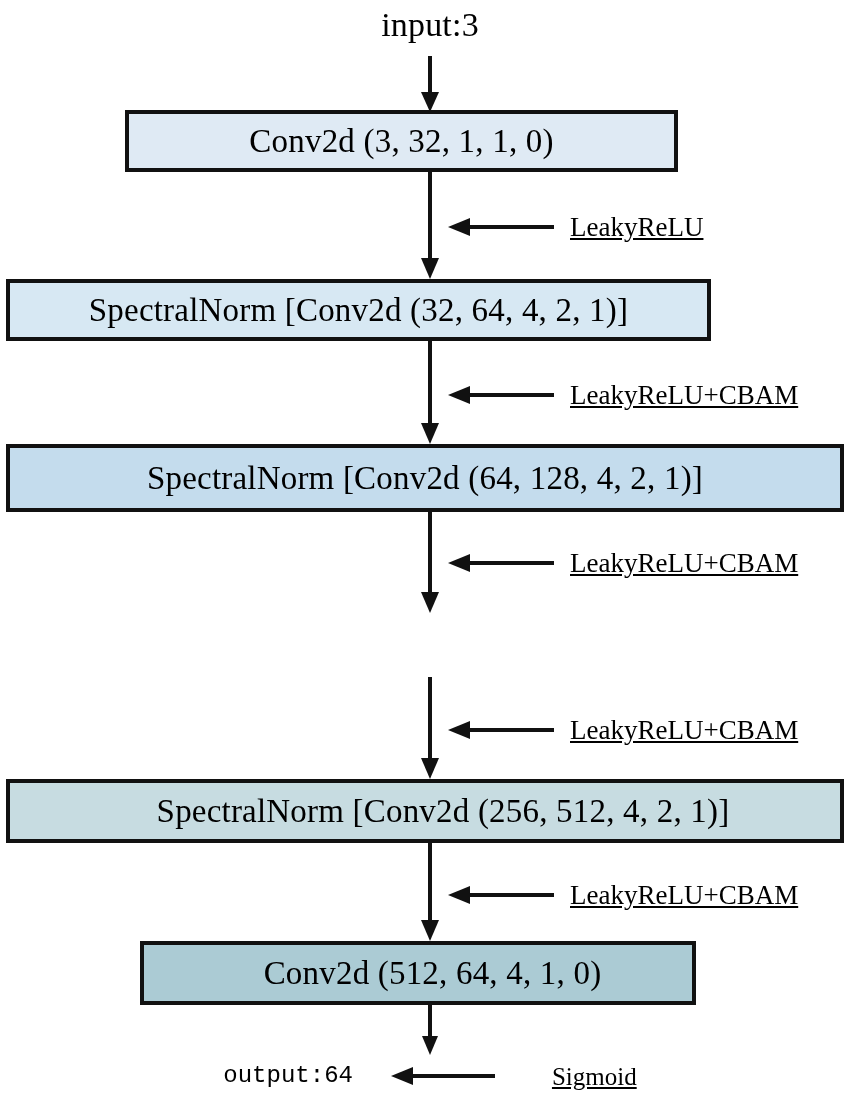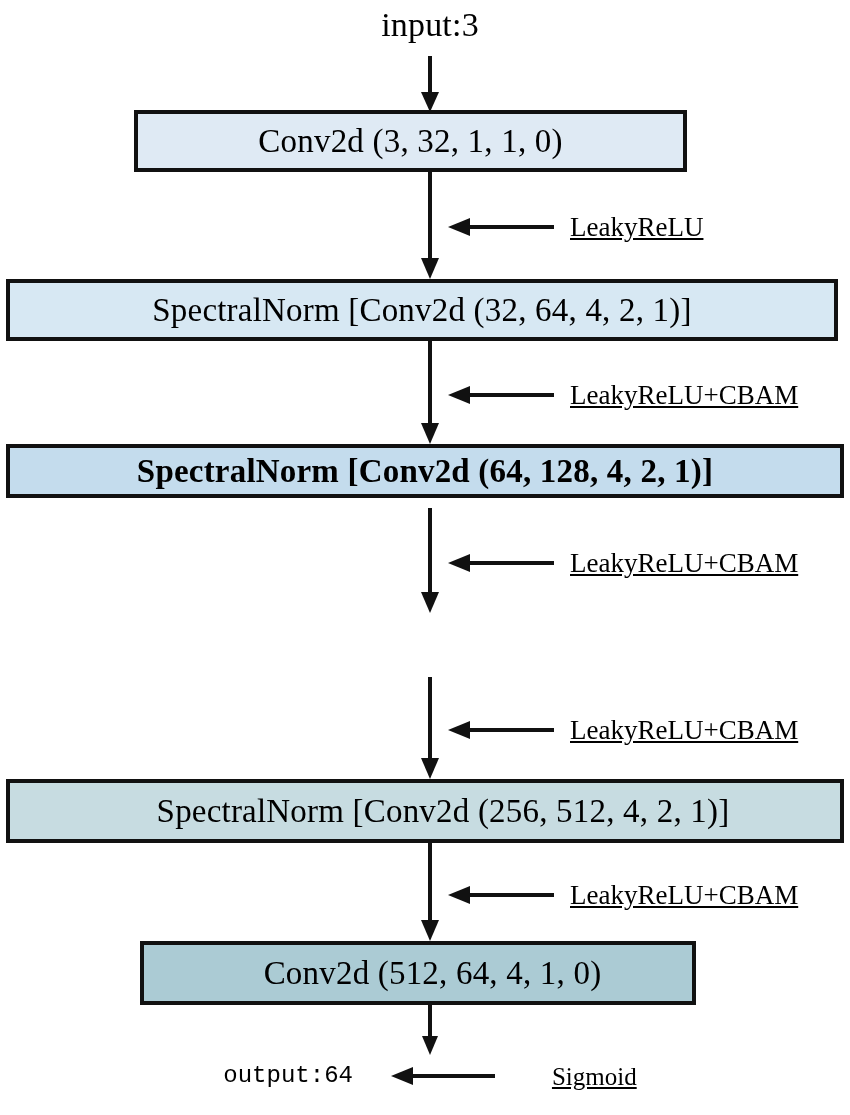--- a/index.html
+++ b/index.html
@@ -106,57 +106,57 @@
 
   <div class="terminal" id="input-label">input:3</div>
 
   <div class="vconn" style="top:56px; height:56px;">
     <svg width="64" height="56" viewBox="0 0 64 56" aria-hidden="true">
       <line x1="32" y1="0" x2="32" y2="44" stroke="#111" stroke-width="4"></line>
       <polygon points="32,56 23,36 41,36" fill="#111"></polygon>
     </svg>
   </div>
 
-  <div class="node" style="left:134px; top:110px; width:553px; height:62px; background:#dfeaf4;">
+  <div class="node" style="left:125px; top:110px; width:553px; height:62px; background:#dfeaf4;">
     <span class="node-label">Conv2d (3, 32, 1, 1, 0)</span>
   </div>
 
   <div class="vconn" style="top:172px; height:107px;">
     <svg width="64" height="107" viewBox="0 0 64 107" aria-hidden="true">
       <line x1="32" y1="0" x2="32" y2="94" stroke="#111" stroke-width="4"></line>
       <polygon points="32,107 23,86 41,86" fill="#111"></polygon>
     </svg>
   </div>
   <div class="side-note" style="left:444px; top:207px;">
     <svg class="side-arrow" width="110" height="26" viewBox="0 0 110 26" aria-hidden="true">
       <line x1="110" y1="13" x2="22" y2="13" stroke="#111" stroke-width="4"></line>
       <polygon points="4,13 26,4 26,22" fill="#111"></polygon>
     </svg>
     <span class="side-text">LeakyReLU</span>
   </div>
 
-  <div class="node" style="left:6px; top:279px; width:832px; height:62px; background:#d7e8f3;">
+  <div class="node" style="left:6px; top:279px; width:705px; height:62px; background:#d7e8f3;">
     <span class="node-label">SpectralNorm [Conv2d (32, 64, 4, 2, 1)]</span>
   </div>
 
   <div class="vconn" style="top:341px; height:103px;">
     <svg width="64" height="103" viewBox="0 0 64 103" aria-hidden="true">
       <line x1="32" y1="0" x2="32" y2="90" stroke="#111" stroke-width="4"></line>
       <polygon points="32,103 23,82 41,82" fill="#111"></polygon>
     </svg>
   </div>
   <div class="side-note" style="left:444px; top:375px;">
     <svg class="side-arrow" width="110" height="26" viewBox="0 0 110 26" aria-hidden="true">
       <line x1="110" y1="13" x2="22" y2="13" stroke="#111" stroke-width="4"></line>
       <polygon points="4,13 26,4 26,22" fill="#111"></polygon>
     </svg>
     <span class="side-text">LeakyReLU+CBAM</span>
   </div>
 
-  <div class="node" style="left:6px; top:444px; width:838px; height:54px; background:#c4dced;font-weight:bold;">
+  <div class="node" style="left:6px; top:444px; width:838px; height:68px; background:#c4dced;">
     <span class="node-label">SpectralNorm [Conv2d (64, 128, 4, 2, 1)]</span>
   </div>
 
   <div class="vconn" style="top:508px; height:105px;">
     <svg width="64" height="105" viewBox="0 0 64 105" aria-hidden="true">
       <line x1="32" y1="0" x2="32" y2="92" stroke="#111" stroke-width="4"></line>
       <polygon points="32,105 23,84 41,84" fill="#111"></polygon>
     </svg>
   </div>
   <div class="side-note" style="left:444px; top:543px;">

